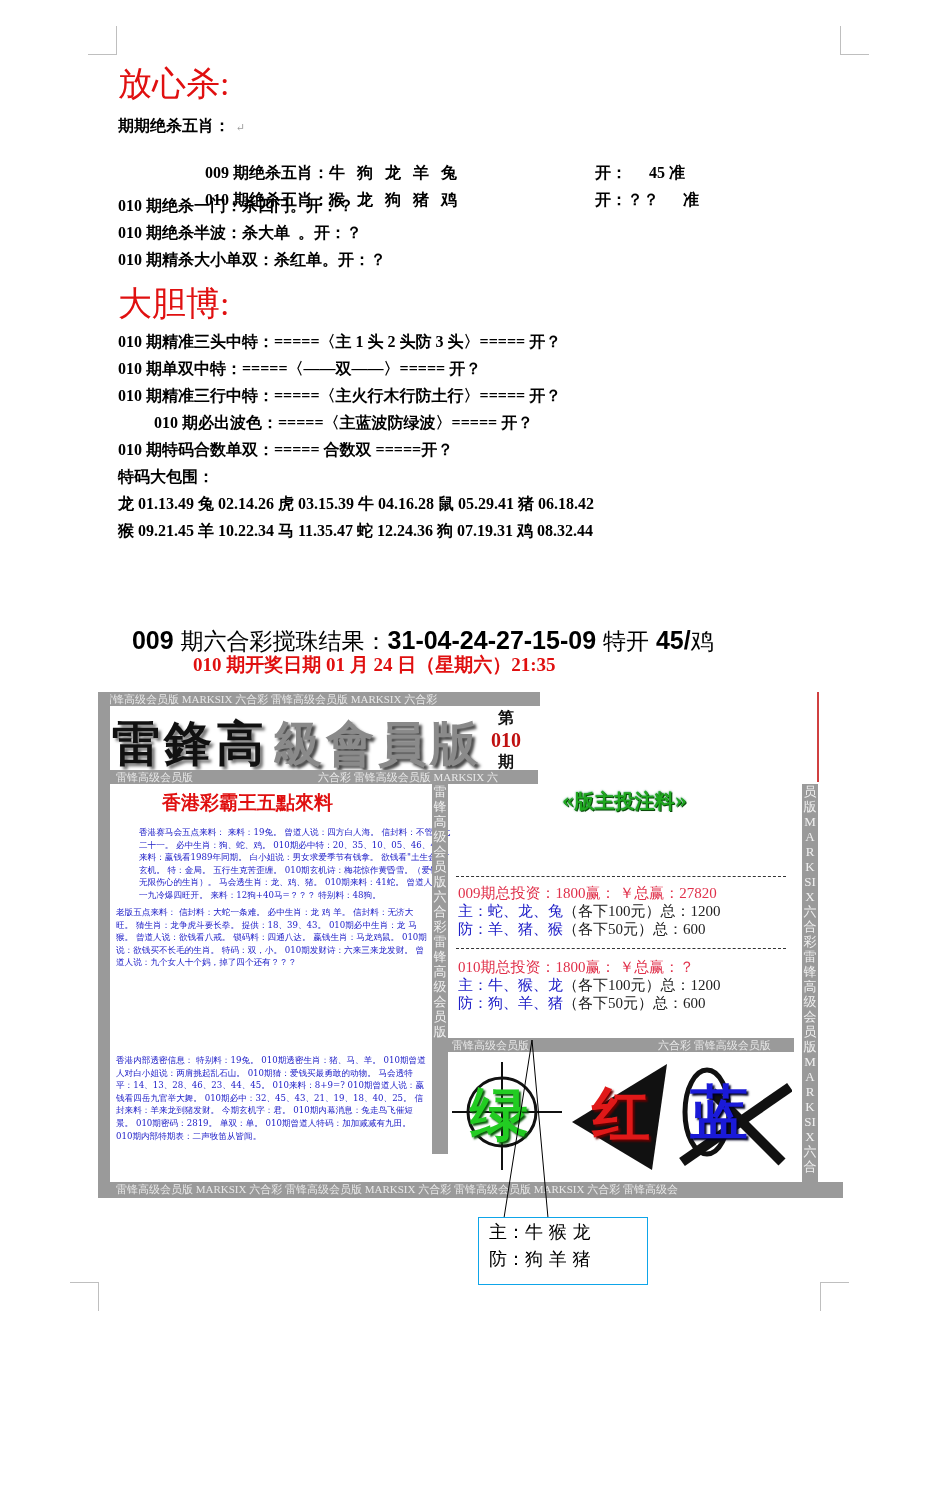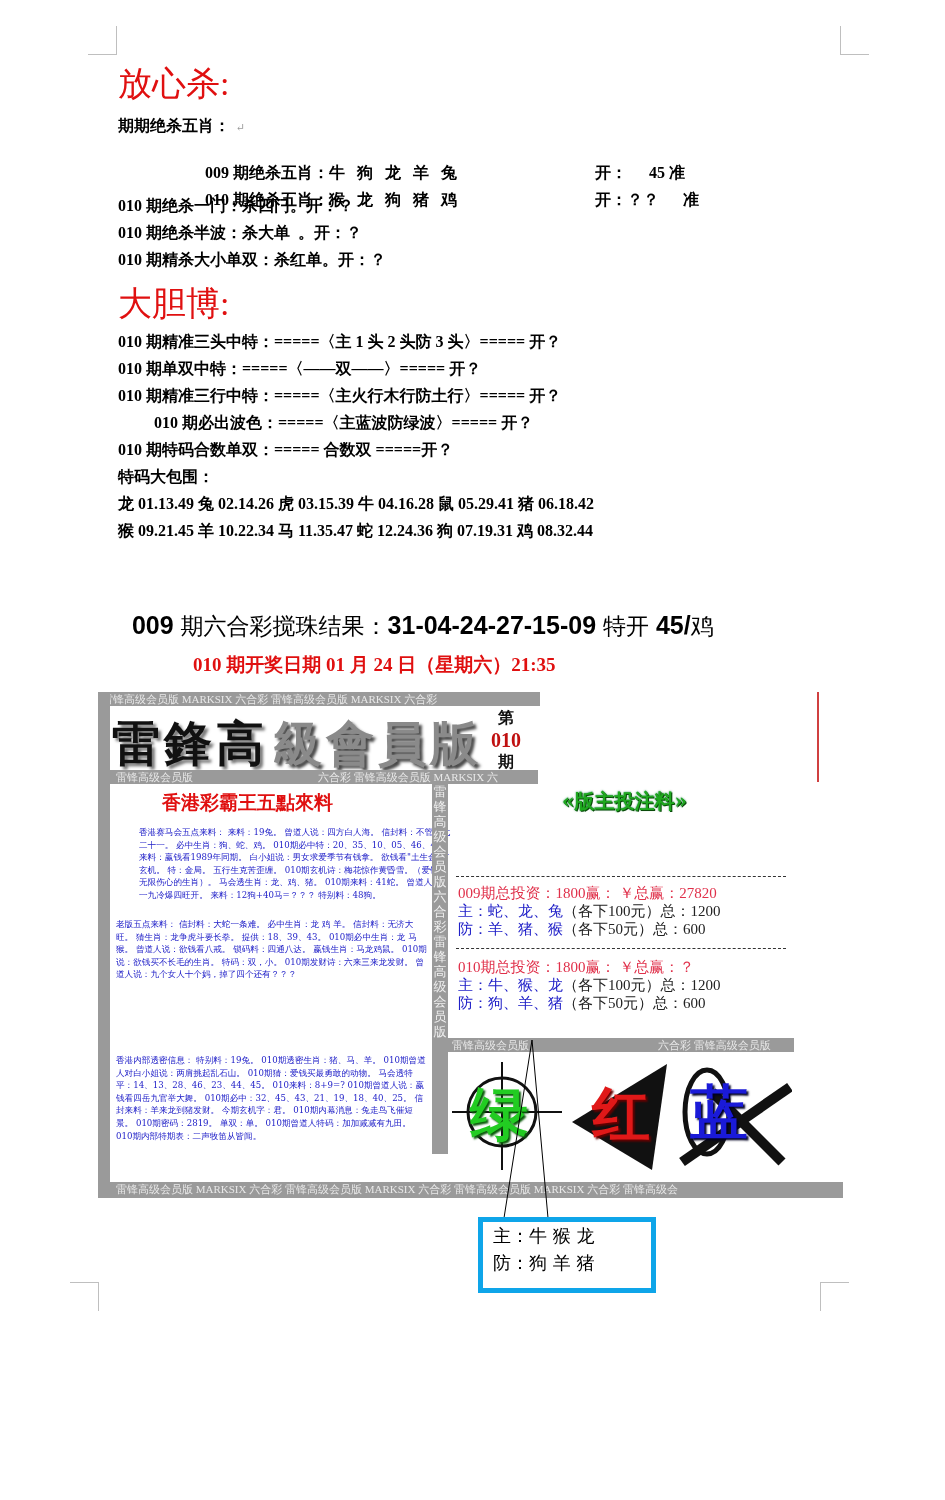--- a/index.html
+++ b/index.html
@@ -8,21 +8,21 @@
   .abs { position:absolute; }
   .crop { position:absolute; border-color:#bfbfbf; border-style:solid; width:28px; height:28px; }
   .crop.tl { left:88px; top:26px; border-width:0 1px 1px 0; }
   .crop.tr { left:840px; top:26px; border-width:0 0 1px 1px; }
   .crop.bl { left:70px; top:1282px; border-width:1px 1px 0 0; }
   .crop.br { left:820px; top:1282px; border-width:1px 0 0 1px; }
 
   .heading { font-family:"Liberation Serif","DejaVu Serif",serif; color:#e01010; font-size:34px; line-height:40px; }
   .line { font-family:"Liberation Serif","DejaVu Serif",serif; font-weight:bold; font-size:16px; line-height:20px; white-space:pre; }
   .pm { color:#9a9a9a; font-weight:normal; font-size:11px; margin-left:6px; }
-  .result { font-family:"Liberation Sans","DejaVu Sans",sans-serif; font-weight:bold; font-size:25px; line-height:28px; white-space:pre;text-align:right; }
+  .result { font-family:"Liberation Sans","DejaVu Sans",sans-serif; font-weight:bold; font-size:25px; line-height:38px; white-space:pre;text-align:right; }
   .result .cn { font-weight:normal; font-family:"DejaVu Serif",serif; font-size:23px; }
   .drawdate { font-family:"Liberation Serif",serif; font-weight:bold; color:#e01010; font-size:19px; white-space:pre; }
 
   
   .poster { left:98px; top:692px; width:727px; height:506px; background:#fff; }
   .gband { position:absolute; background:#9a9a9a; color:#e8e8e8; font-family:"Liberation Serif",serif; font-size:11px; line-height:14px; white-space:nowrap; overflow:hidden; }
   .vband { position:absolute; background:#9a9a9a; color:#efefef; font-family:"Liberation Serif",serif; font-size:13px; width:16px; text-align:center; overflow:hidden; line-height:15px; word-break:break-all; }
   .title-big { position:absolute; left:14px; top:20px; font-family:"DejaVu Serif",serif; font-weight:bold; font-size:48px; letter-spacing:4px; white-space:nowrap; }
   .title-big .d { color:#111; text-shadow:3px 3px 3px #777; }
   .title-big .g { color:#8a8a8a; text-shadow:3px 3px 3px #444;margin-left:6px; }
@@ -34,21 +34,21 @@
   .para { position:absolute; left:2px; width:314px; color:#2020c8; font-family:"DejaVu Serif",serif; font-size:8.6px; line-height:12.6px; }
   .right-panel { position:absolute; left:354px; top:92px; width:340px; height:250px; background:#fff; }
   .bz-title { position:absolute; left:110px; top:4px; color:#1fa81f; font-family:"DejaVu Serif",serif; font-weight:bold; font-size:20px; text-shadow:1px 1px 0 #0a4a0a, 0 0 2px #073; white-space:nowrap;text-align:right; }
   .bz-block { position:absolute; left:6px; font-family:"Liberation Serif",serif; font-size:15px; line-height:18px; white-space:nowrap; }
   .bz-head { color:#e0304a; }
   .bz-row .lab { color:#2020c8; }
   .bz-row .rest { color:#222; }
   .dash { position:absolute; left:4px; width:330px; border-top:1px dashed #333; }
   .colors-panel { position:absolute; left:354px; top:360px; width:340px; height:130px; background:#fff; }
   .cword { position:absolute; font-family:"DejaVu Serif",serif; font-weight:bold; font-size:58px; line-height:60px; }
-  .callout { left:478px; top:1217px; width:168px; height:66px; border:5px solid #0ea5e9; background:#fff;
+  .callout { left:478px; top:1217px; width:168px; height:66px; border:1px solid #0ea5e9; background:#fff;
              font-family:"DejaVu Serif",serif; font-size:18px; line-height:27px; }
   .callout div { padding-left:10px; white-space:pre; }
 </style>
 </head>
 <body>
 
 <div class="crop tl"></div>
 <div class="crop tr"></div>
 <div class="crop bl"></div>
 <div class="crop br"></div>
@@ -99,21 +99,21 @@
     <span class="k">期</span>
   </div>
   <div class="gband" style="left:0;top:78px;width:440px;height:14px;">
     <span style="margin-left:18px">雷锋高级会员版</span>
     <span style="position:absolute;left:220px">六合彩  雷锋高级会员版   MARKSIX   六</span>
   </div>
 
   <div class="left-panel">
     <div class="left-title">香港彩霸王五點來料</div>
     <div class="para" style="top:42px;margin-left:23px;">香港赛马会五点来料： 来料：19兔。 曾道人说：四方白人海。 信封料：不管三七二十一。 必中生肖：狗、蛇、鸡。 010期必中特：20、35、10、05、46、49。 来料：赢钱看1989年同期。 白小姐说：男女求爱季节有钱拿。 欲钱看"土生金"有玄机。 特：金局。 五行生克苦歪缠。 010期玄机诗：梅花惊作黄昏雪。（爱钱买无限伤心的生肖）。 马会透生肖：龙、鸡、猪。 010期来料：41蛇。 曾道人说：一九冷爆四旺开。 来料：12狗+40马=？？？ 特别料：48狗。</div>
-    <div class="para" style="top:134px;">老版五点来料： 信封料：大蛇一条难。 必中生肖：龙 鸡 羊。 信封料：无济大旺。 猜生肖：龙争虎斗要长拳。 提供：18、39、43。 010期必中生肖：龙 马 猴。 曾道人说：欲钱看八戒。 锁码料：四通八达。 赢钱生肖：马龙鸡鼠。 010期说：欲钱买不长毛的生肖。 特码：双，小。 010期发财诗：六来三来龙发财。 曾道人说：九个女人十个妈，掉了四个还有？？？</div>
+    <div class="para" style="top:122px;">老版五点来料： 信封料：大蛇一条难。 必中生肖：龙 鸡 羊。 信封料：无济大旺。 猜生肖：龙争虎斗要长拳。 提供：18、39、43。 010期必中生肖：龙 马 猴。 曾道人说：欲钱看八戒。 锁码料：四通八达。 赢钱生肖：马龙鸡鼠。 010期说：欲钱买不长毛的生肖。 特码：双，小。 010期发财诗：六来三来龙发财。 曾道人说：九个女人十个妈，掉了四个还有？？？</div>
     <div class="para" style="top:270px;">香港内部透密信息： 特别料：19兔。 010期透密生肖：猪、马、羊。 010期曾道人对白小姐说：两肩挑起乱石山。 010期猜：爱钱买最勇敢的动物。 马会透特平：14、13、28、46、23、44、45。 010来料：8+9=? 010期曾道人说：赢钱看四岳九官举大舞。 010期必中：32、45、43、21、19、18、40、25。 信封来料：羊来龙到猪发财。 今期玄机字：君。 010期内幕消息：兔走鸟飞催短景。 010期密码：2819。 单双：单。 010期曾道人特码：加加减减有九田。 010期内部特期表：二声牧笛从皆闻。</div>
   </div>
 
   <div class="vband" style="left:334px;top:92px;height:370px;">雷锋高级会员版六合彩雷锋高级会员版</div>
   <div class="gband" style="left:0;top:486px;width:12px;height:20px;"></div>
   <div class="gband" style="left:0;top:490px;width:727px;height:16px;padding-left:18px;">雷锋高级会员版   MARKSIX   六合彩   雷锋高级会员版   MARKSIX   六合彩   雷锋高级会员版   MARKSIX   六合彩   雷锋高级会</div>
 
   <div class="right-panel">
     <div class="bz-title">«版主投注料»</div>
     <div class="dash" style="top:92px;"></div>
@@ -143,20 +143,21 @@
       <polygon points="120,70 215,12 200,118" fill="#111"></polygon>
       <ellipse cx="255" cy="60" rx="22" ry="42" fill="none" stroke="#111" stroke-width="5"></ellipse>
       <line x1="230" y1="110" x2="338" y2="35" stroke="#111" stroke-width="10"></line>
       <line x1="260" y1="40" x2="330" y2="110" stroke="#111" stroke-width="10"></line>
     </svg>
     <div class="cword" style="left: 18px; top: 32px; text-shadow: rgb(10, 90, 10) 2px 2px 2px; color: rgb(34, 204, 34);">绿</div>
     <div class="cword" style="left: 140px; top: 32px; text-shadow: rgb(102, 0, 0) 2px 2px 2px; color: rgb(224, 24, 24);">红</div>
     <div class="cword" style="left: 238px; top: 30px; text-shadow: rgb(0, 0, 34) 2px 2px 2px; color: rgb(26, 26, 216);">蓝</div>
   </div>
 
+  <div class="vband" style="left:704px;top:92px;height:400px;">员版MARKSIX六合彩雷锋高级会员版MARKSIX六合</div>
   <div style="position:absolute;left:719px;top:0;width:2px;height:90px;background:#d04040;"></div>
 </div>
 
 <svg class="abs" style="left:470px;top:1040px;" width="110" height="180">
   <polyline points="62,0 34,178" fill="none" stroke="#000" stroke-width="1"></polyline>
   <polyline points="62,0 78,178" fill="none" stroke="#000" stroke-width="1"></polyline>
 </svg>
 
 <div class="abs callout">
   <div>主：牛 猴 龙</div>

